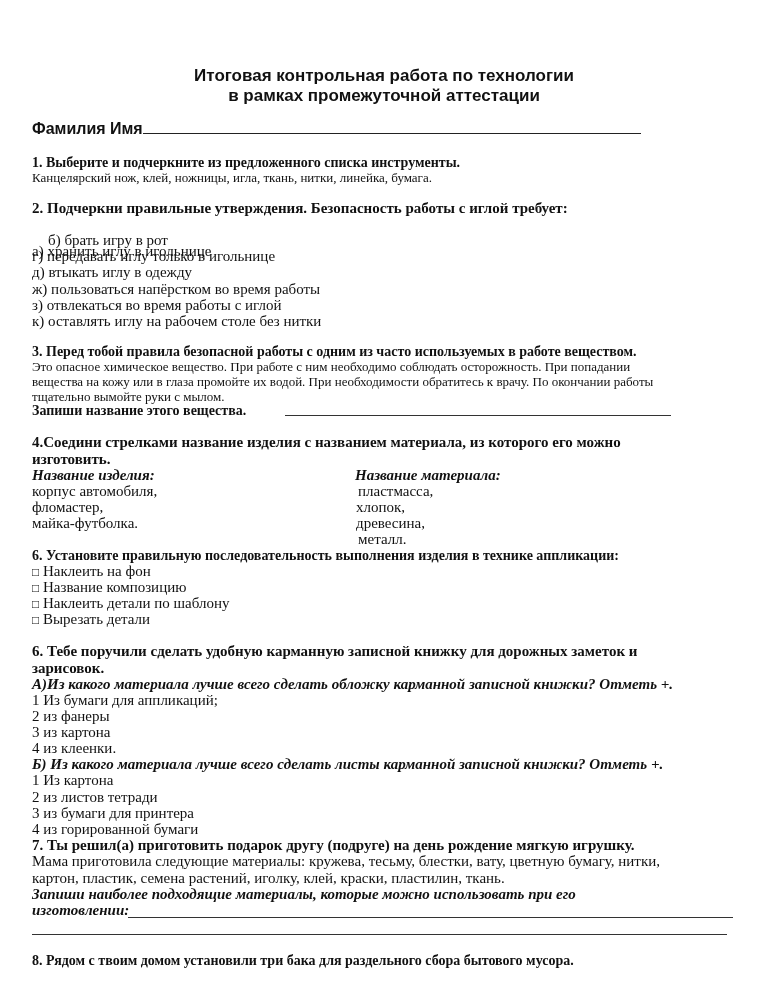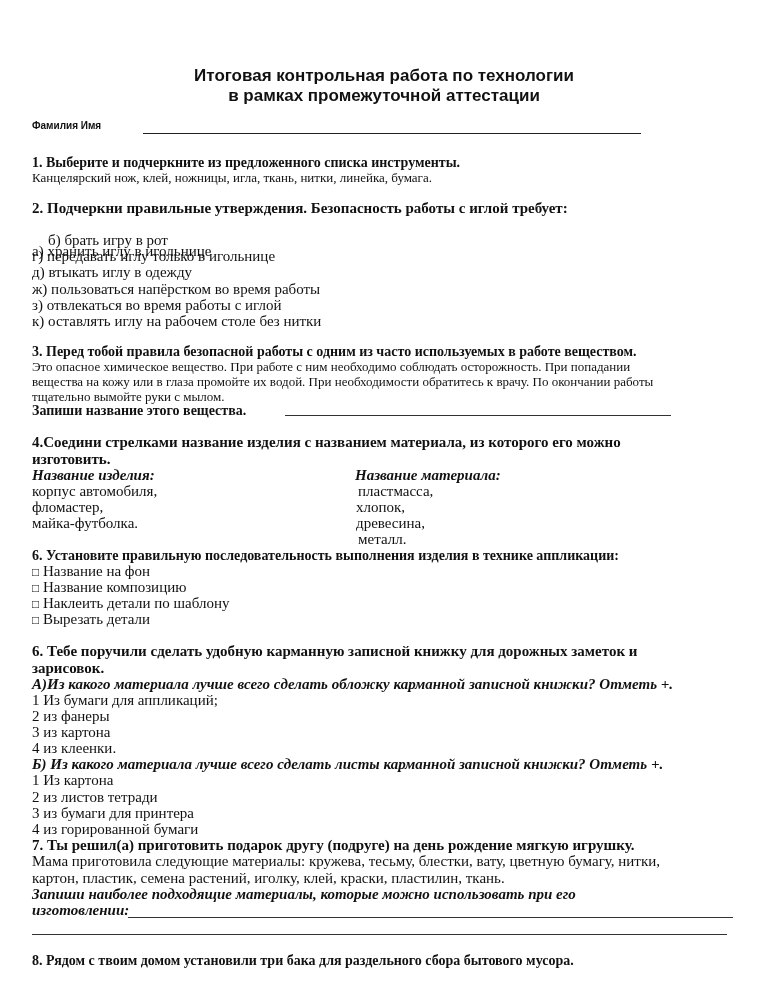--- a/index.html
+++ b/index.html
@@ -14,21 +14,21 @@
   .body15 { font-size: 15px; }
   .ital { font-style: italic; font-weight: bold; font-size: 15px; }
   .line { position: absolute; border-bottom: 1px solid #333; height: 0; }
 </style>
 </head>
 <body>
 
 <div class="abs title sans" style="top:66px;">Итоговая контрольная работа по технологии</div>
 <div class="abs title sans" style="top:86px;">в рамках промежуточной аттестации</div>
 
-<div class="abs sans" style="left:32px; top:120px; font-size:10px; font-weight:bold;">Фамилия Имя</div>
+<div class="abs sans" style="left:32px; top:120px; font-size:16px; font-weight:bold;">Фамилия Имя</div>
 <div class="line" style="left:143px; top:133px; width:498px; border-bottom:1.5px solid #222;"></div>
 
 <div class="abs serif q-head" style="left:32px; top:155px;">1. Выберите и подчеркните из предложенного списка  инструменты.</div>
 <div class="abs serif body13" style="left:32px; top:170px;">Канцелярский нож,  клей, ножницы, игла, ткань, нитки, линейка, бумага.</div>
 
 <div class="abs serif q-head-lg" style="left:32px; top:200px;">2. Подчеркни правильные утверждения.  Безопасность работы с иглой требует:</div>
 <div class="abs serif body15" style="left:32px; top:200px;margin-top:43px;">а) хранить иглу в игольнице</div>
 <div class="abs serif body15" style="left:32px; top:232px;margin-left:16px;">б) брать игру в рот</div>
 <div class="abs serif body15" style="left:32px; top:248px;">г) передавать иглу только в игольнице</div>
 <div class="abs serif body15" style="left:32px; top:264px;">д) втыкать иглу в одежду</div>
@@ -51,21 +51,21 @@
 <div class="abs serif body15" style="left:32px; top:515px;">майка-футболка.</div>
 <div class="abs serif ital" style="left:355px; top:467px;">Название материала:</div>
 <div class="abs serif body15" style="left:358px; top:483px;">пластмасса,</div>
 <div class="abs serif body15" style="left:356px; top:499px;">хлопок,</div>
 <div class="abs serif body15" style="left:356px; top:515px;">древесина,</div>
 <div class="abs serif body15" style="left:358px; top:531px;">металл.</div>
 
 <div class="abs serif q-head" style="left:32px; top:548px;">6.  Установите правильную последовательность выполнения изделия в технике аппликации:</div>
 <div class="abs serif body15" style="left:32px; top:563px;">
   <span style="font-size:12px;">□</span>
-  <span>Название на фон</span>
+  <span>Наклеить на фон</span>
 </div>
 <div class="abs serif body15" style="left:32px; top:579px;">
   <span style="font-size:12px;">□</span>
   <span>Название композицию</span>
 </div>
 <div class="abs serif body15" style="left:32px; top:595px;">
   <span style="font-size:12px;">□</span>
   <span>Наклеить детали по шаблону</span>
 </div>
 <div class="abs serif body15" style="left:32px; top:611px;">

